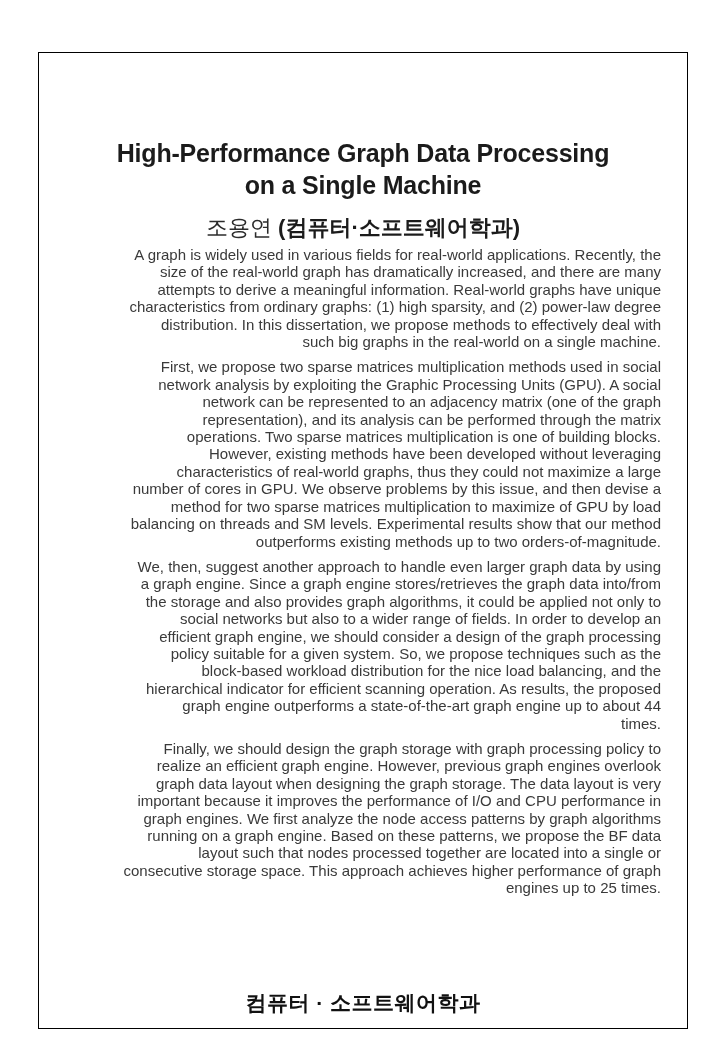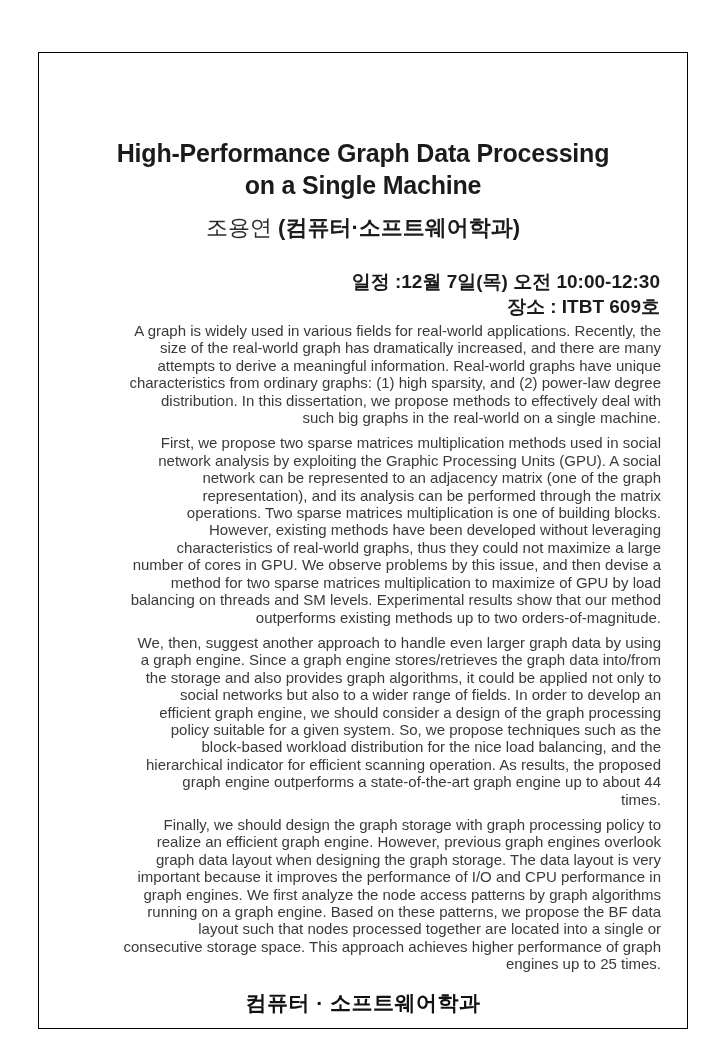--- a/index.html
+++ b/index.html
@@ -83,24 +83,20 @@
 <div class="sheet">
 
   <h1 class="title">High-Performance Graph Data Processing
 on a Single Machine</h1>
 
   <div class="author">
     <span>조용연</span>
     <span class="affiliation">(컴퓨터·소프트웨어학과)</span>
   </div>
 
-  <div class="schedule">
-    <div>일정 :12월 7일(목) 오전 10:00-12:30</div>
-    <div>장소 : ITBT 609호</div>
-  </div>
 
   <div class="abstract">
     <p>A graph is widely used in various fields for real-world applications. Recently, the
 size of the real-world graph has dramatically increased, and there are many
 attempts to derive a meaningful information. Real-world graphs have unique
 characteristics from ordinary graphs: (1) high sparsity, and (2) power-law degree
 distribution. In this dissertation, we propose methods to effectively deal with
 such big graphs in the real-world on a single machine.</p>
     <p>First, we propose two sparse matrices multiplication methods used in social
 network analysis by exploiting the Graphic Processing Units (GPU). A social

